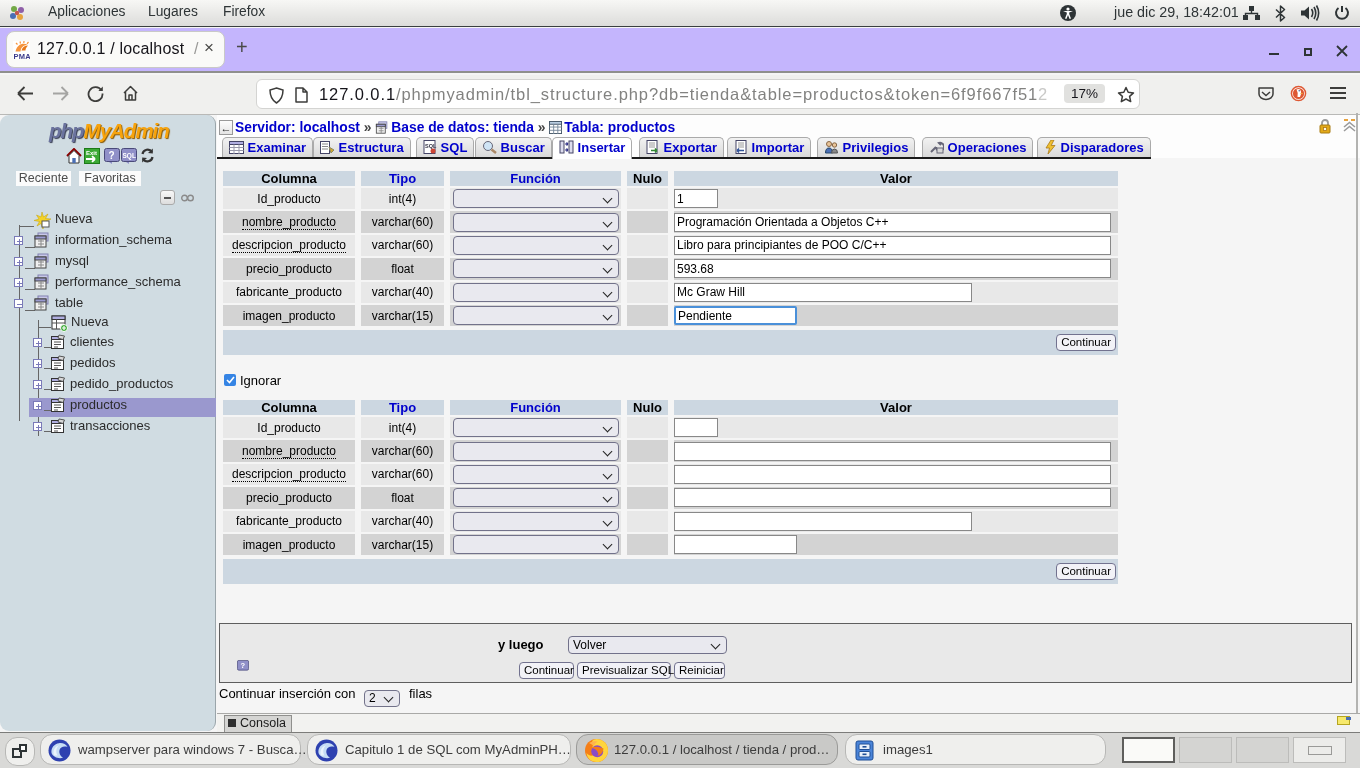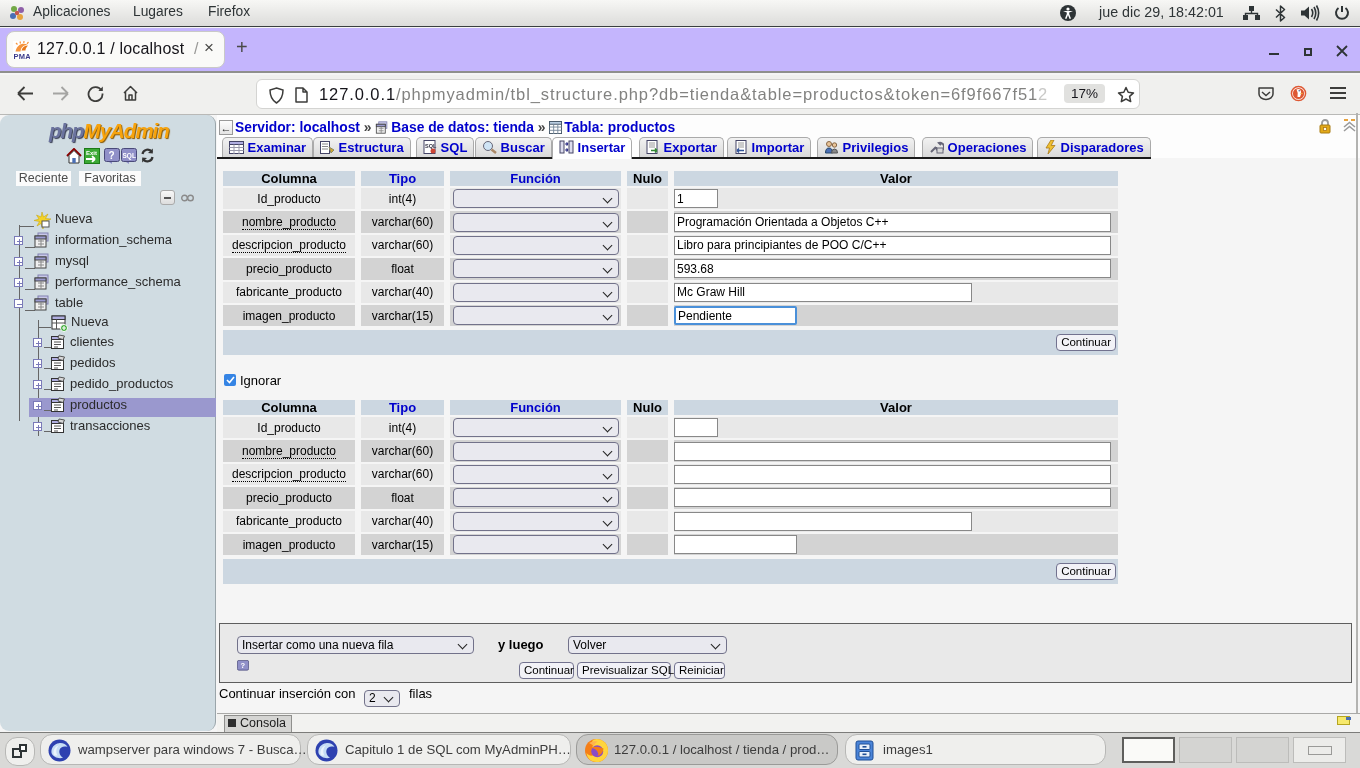--- a/index.html
+++ b/index.html
@@ -1,20 +1,20 @@
 <!DOCTYPE html>
 <html><head><meta charset="utf-8">
 <style>
 *{margin:0;padding:0;box-sizing:border-box;}
 html,body{width:1360px;height:768px;overflow:hidden;}
 body{font-family:"Liberation Sans",sans-serif;background:#f5f5f5;position:relative;}
 .abs{position:absolute;}
 
 #panel{position:absolute;left:0;top:0;width:1360px;height:27px;background:linear-gradient(#f7f7f5,#dcdcda);border-bottom:1px solid #393f3f;color:#2e3436;font-size:13.8px;}
-#panel .menu{position:absolute;top:4px;}
+#panel .menu{position:absolute;top:4px;margin-left:15px;}
 
 #tabbar{position:absolute;left:0;top:28px;width:1360px;height:45px;background:#c4b5fd;border-bottom:2px solid #8f8f8d;}
 #tab1{position:absolute;left:6px;top:3px;width:219px;height:37px;background:#fafaf8;border:1px solid #c9c9c7;border-radius:8px;font-size:16px;letter-spacing:0.2px;color:#2e3436;}
 
 #toolbar{position:absolute;left:0;top:75px;width:1360px;height:40px;background:#f0f0ee;border-bottom:1px solid #b9b9b7;}
 #urlbar{position:absolute;left:256px;top:4px;width:884px;height:30px;background:#fff;border:1px solid #d4d4d2;border-radius:6px;font-size:15px;color:#15141a;}
 
 #sidebar{position:absolute;left:0;top:115px;width:216px;height:616px;background:#d0dce2;border-right:1px solid #9aa5aa;border-radius:9px;}
 #sidebar .tree{position:absolute;font-size:13px;color:#2b2b2b;white-space:nowrap;}
 
@@ -426,22 +426,20 @@
 
   <div class="abs" style="left:7px;top:259px;width:12px;height:12px;background:#3584e4;border-radius:2px"></div>
   <svg class="abs" style="left:9px;top:261px" width="9" height="8" viewBox="0 0 9 8">
       <path d="M1 4 L3.5 6.5 L8 1" stroke="#fff" stroke-width="1.6" fill="none"></path>
     </svg>
   <span class="abs" style="left:23px;top:258px;font-size:13px">Ignorar</span>
 
   <div id="tbl2"></div>
 
   <div id="fset">
-    <div class="selwrap" style="position:absolute;left:17px;top:11px"><select class="fsel" style="width:237px;height:18px">
-      <option>Insertar como una nueva fila</option></select></div>
     <span class="abs" style="left:278px;top:13px;font-size:13px;font-weight:bold">y luego</span>
     <div class="selwrap" style="position:absolute;left:348px;top:11px"><select class="fsel" style="width:159px;height:18px">
       <option>Volver</option></select></div>
     <svg class="abs" style="left:17px;top:36px" width="12" height="12" viewBox="0 0 16 16">
       <rect x="0.5" y="0.5" width="15" height="13" rx="2" fill="#9090c8" stroke="#4a4a7a"></rect>
       <text x="4.5" y="11" font-size="10" fill="#fff" font-weight="bold" font-family="Liberation Sans">?</text>
     </svg>
     <span class="pbtn abs" style="left:299px;top:38px;width:55px;text-align:center">Continuar</span>
     <span class="pbtn abs" style="left:357px;top:38px;width:94px;text-align:center">Previsualizar SQL</span>
     <span class="pbtn abs" style="left:454px;top:38px;width:51px;text-align:center">Reiniciar</span>

